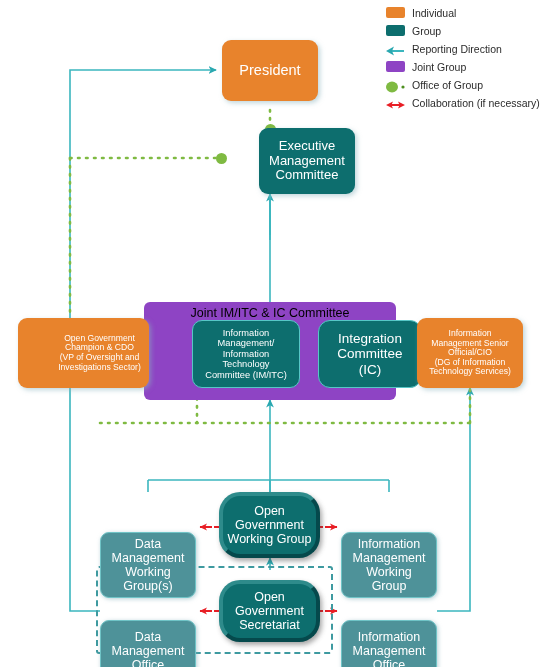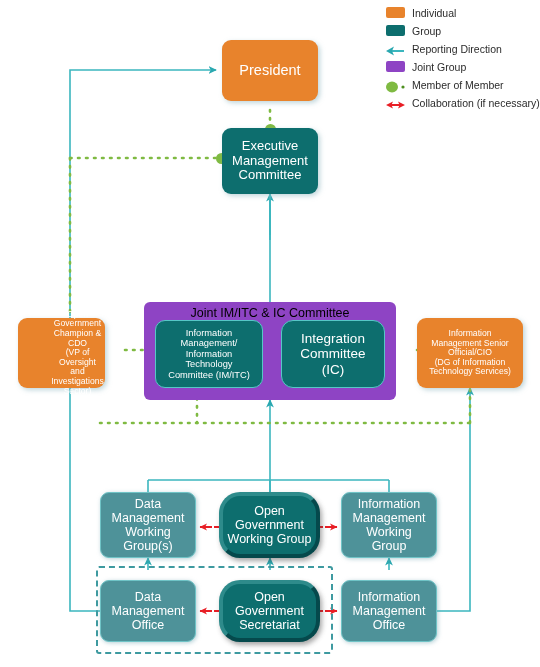--- a/index.html
+++ b/index.html
@@ -8,23 +8,23 @@
 
   #canvas{position:absolute;left:0;top:0;width:540px;height:667px;}
 
   svg.wires{position:absolute;left:0;top:0;width:540px;height:667px;pointer-events:none;}
 
   .node{position:absolute;box-sizing:border-box;display:flex;align-items:center;
         justify-content:center;text-align:center;color:#ffffff;border-radius:9px;
         line-height:1.12;padding:2px 4px;}
 
   .orange{background:#E8832C;}
-  .teal-dark{background:#0D6E6E;}
+  .teal-dark{background:#0D6E6E;margin-left:37px;}
   .teal-light{background:#4E9299;border:1px solid #6fc3c6;
-               box-shadow:1px 1px 4px rgba(120,170,180,.55);}
+               box-shadow:1px 1px 4px rgba(120,170,180,.55);margin-top:40px;}
   .purple{background:#8E44C4;border-radius:6px;}
 
   
   .raised{background:#0D6E6E;border-radius:21px;
           border-top:4px solid #2e8b8b;border-left:4px solid #2e8b8b;
           border-right:4px solid #05494c;border-bottom:4px solid #05494c;
           box-shadow:2px 3px 5px rgba(60,60,60,.45);}
 
   .shadowbox{box-shadow:2px 2px 5px rgba(140,180,190,.55);}
 
@@ -142,21 +142,21 @@
       <span class="lg-label">Joint Group</span>
     </div>
 
     <div class="lg-row">
       <span class="lg-mark">
         <svg width="19" height="12" viewBox="0 0 19 12" xmlns="http://www.w3.org/2000/svg">
           <ellipse cx="6" cy="6" rx="6" ry="5.4" fill="#7FBA42"></ellipse>
           <circle cx="17" cy="6" r="1.6" fill="#4E8F20"></circle>
         </svg>
       </span>
-      <span class="lg-label">Member of Member</span>
+      <span class="lg-label">Office of Group</span>
     </div>
 
     <div class="lg-row">
       <span class="lg-mark">
         <svg width="19" height="12" viewBox="0 0 19 12" xmlns="http://www.w3.org/2000/svg">
           <path d="M9.5,6 L4,6 M9.5,6 L15,6" stroke="#E81E25" stroke-width="2" fill="none"></path>
           <path d="M0,6 L7,2.5 L5.4,6 L7,9.5 Z" fill="#E81E25"></path>
           <path d="M19,6 L12,2.5 L13.6,6 L12,9.5 Z" fill="#E81E25"></path>
         </svg>
       </span>
@@ -175,21 +175,21 @@
   </div>
   <div class="node teal-dark" style="left:155px;top:320px;width:108px;height:68px;font-size:9.3px;white-space:pre-line;border:1px solid #57c6c6;border-radius:10px;">Information
 Management/
 Information
 Technology
 Committee (IM/ITC)</div>
   <div class="node teal-dark" style="left:281px;top:320px;width:104px;height:68px;font-size:13.5px;white-space:pre-line;border:1px solid #57c6c6;border-radius:12px;">Integration
 Committee
 (IC)</div>
 
-  <div class="node orange shadowbox" style="left:18px;top:318px;width:87px;height:70px;font-size:8.6px;white-space:pre-line;padding-left:36px;">Open Government
+  <div class="node orange shadowbox" style="left:18px;top:318px;width:131px;height:70px;font-size:8.6px;white-space:pre-line;padding-left:36px;">Open Government
 Champion &amp; CDO
 (VP of Oversight and
 Investigations Sector)</div>
 
   <div class="node orange shadowbox" style="left:417px;top:318px;width:106px;height:70px;font-size:8.6px;white-space:pre-line;">Information
 Management Senior
 Official/CIO
 (DG of Information
 Technology Services)</div>
 

